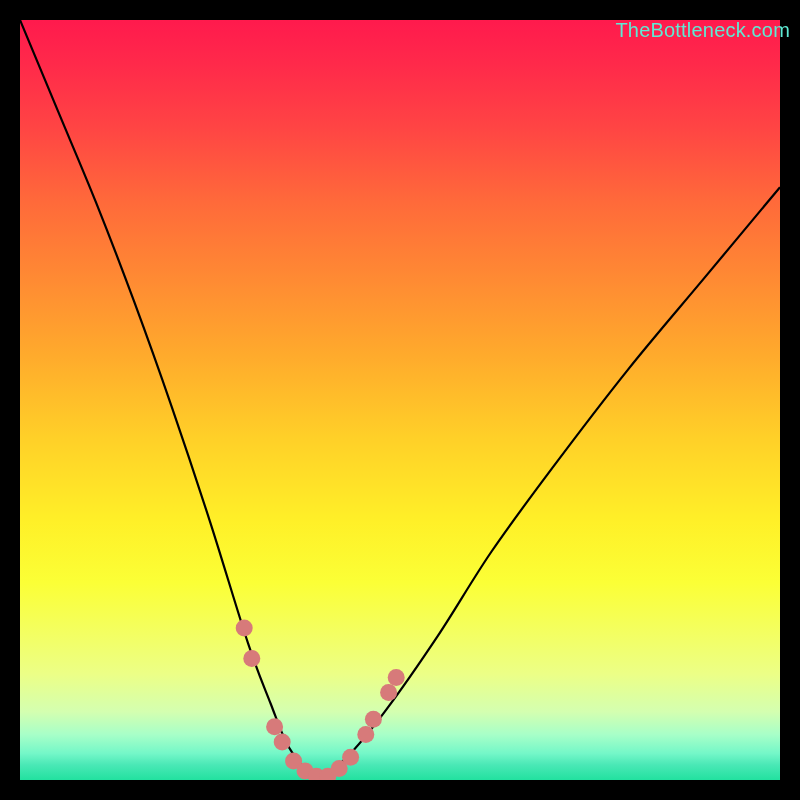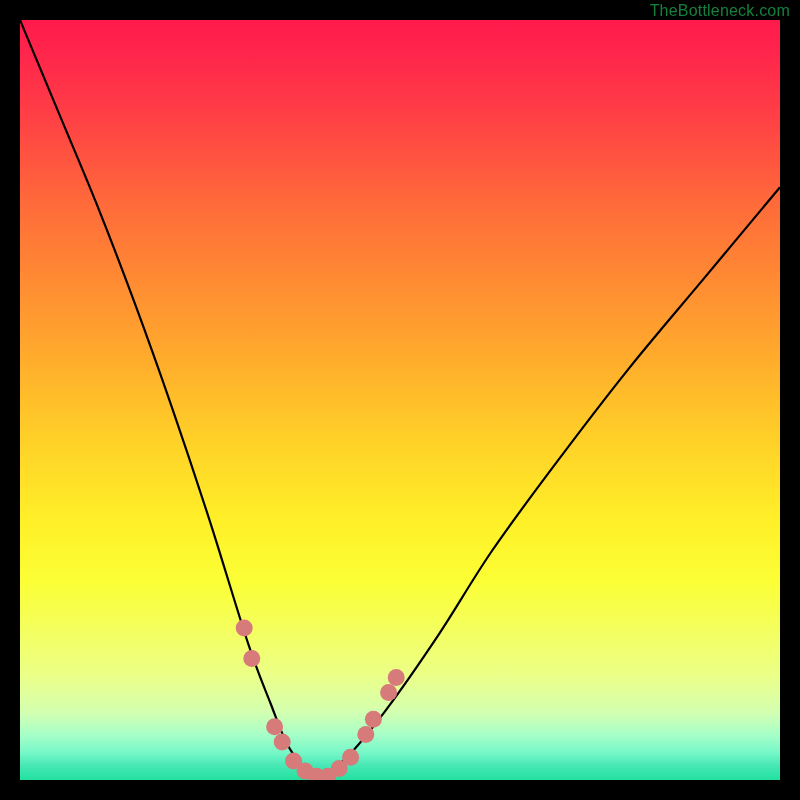--- a/index.html
+++ b/index.html
@@ -55,24 +55,24 @@
   }
   svg.curve {
     position: absolute;
     top: 0;
     left: 0;
     width: 760px;
     height: 760px;
   }
   .watermark {
     position: absolute;
-    top: 2px;
+    top: 19px;
     right: 10px;
-    color: #15803d;
-    font-size: 16px;
+    color: #5eead4;
+    font-size: 20px;
     font-weight: 500;
     letter-spacing: 0.2px;
     user-select: none;
   }
 </style>
 </head>
 <body>
 
 <div class="frame">
   <div class="plot">

